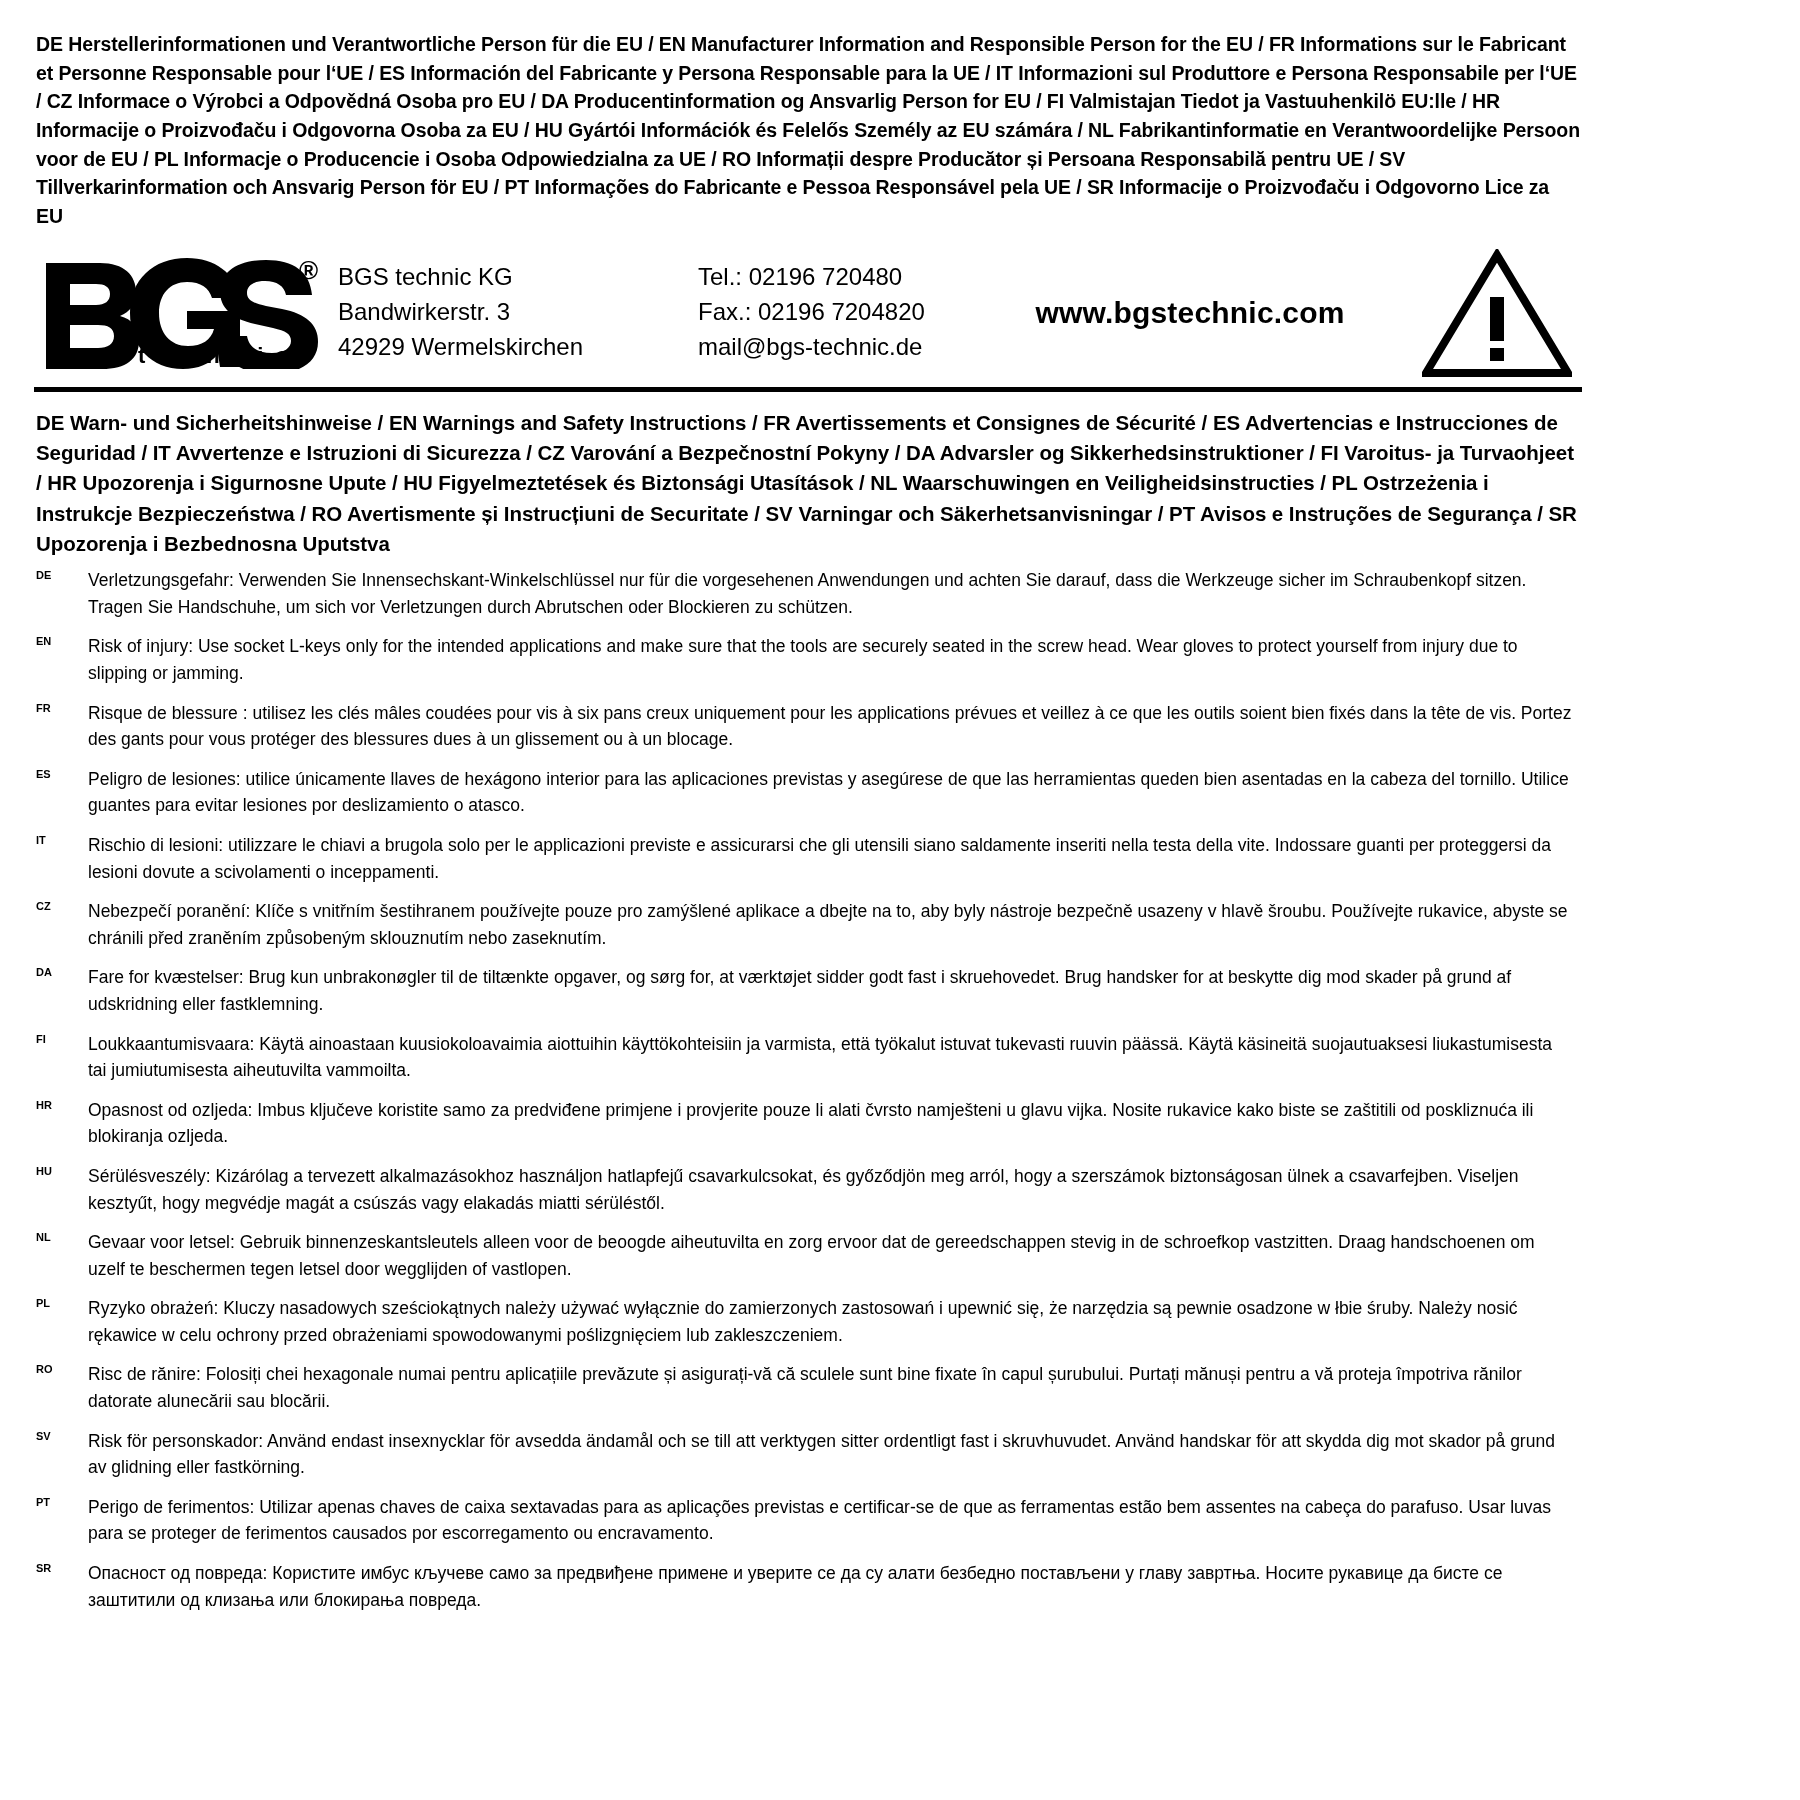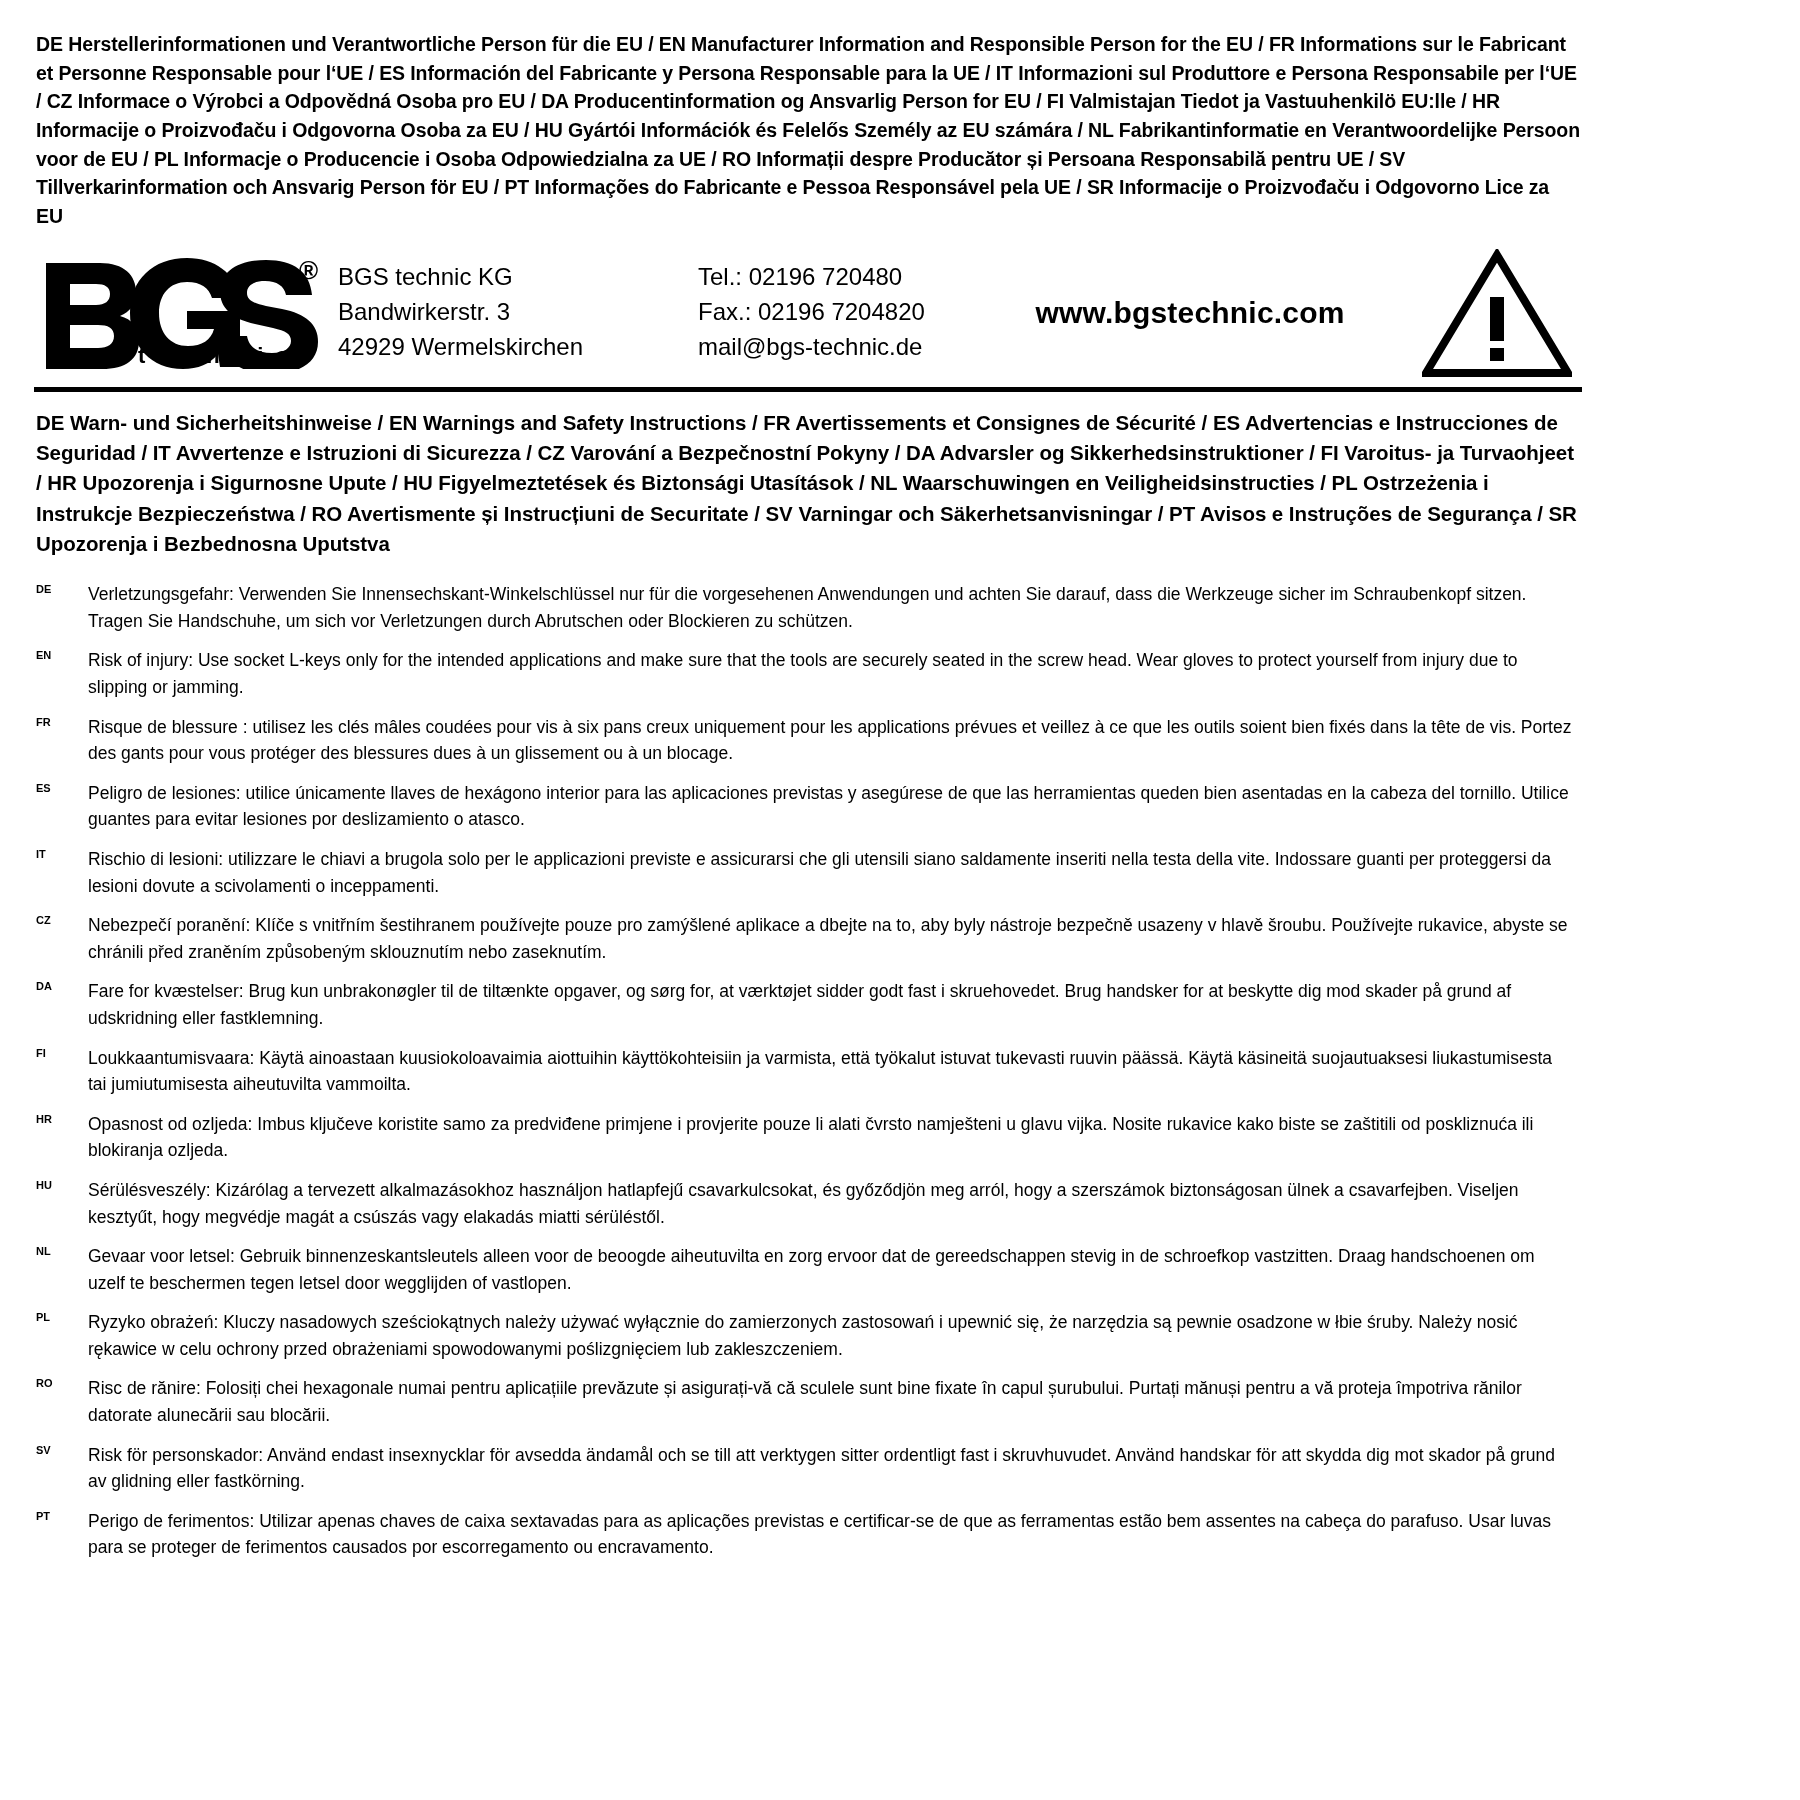--- a/index.html
+++ b/index.html
@@ -74,21 +74,21 @@
     padding-right: 10px;
   }
 
   
   .warn-heading {
     font-size: 20.5px;
     font-weight: bold;
     line-height: 1.48;
     letter-spacing: -0.05px;
     padding: 0 2px;
-    margin-bottom: 22px;
+    margin-bottom: 8px;
   }
 
   
   .instructions {
     padding: 0 2px;
   }
   .row {
     display: flex;
     align-items: flex-start;
     margin-bottom: 13px;
@@ -228,15 +228,19 @@
     <div class="row">
       <div class="code">SV</div>
       <div class="text">Risk för personskador: Använd endast insexnycklar för avsedda ändamål och se till att verktygen sitter ordentligt fast i skruvhuvudet. Använd handskar för att skydda dig mot skador på grund av glidning eller fastkörning.</div>
     </div>
 
     <div class="row">
       <div class="code">PT</div>
       <div class="text">Perigo de ferimentos: Utilizar apenas chaves de caixa sextavadas para as aplicações previstas e certificar-se de que as ferramentas estão bem assentes na cabeça do parafuso. Usar luvas para se proteger de ferimentos causados por escorregamento ou encravamento.</div>
     </div>
 
+    <div class="row">
+      <div class="code">SR</div>
+      <div class="text">Опасност од повреда: Користите имбус кључеве само за предвиђене примене и уверите се да су алати безбедно постављени у главу завртња. Носите рукавице да бисте се заштитили од клизања или блокирања повреда.</div>
+    </div>
 
   </div>
 </div>
 
 </body></html>

